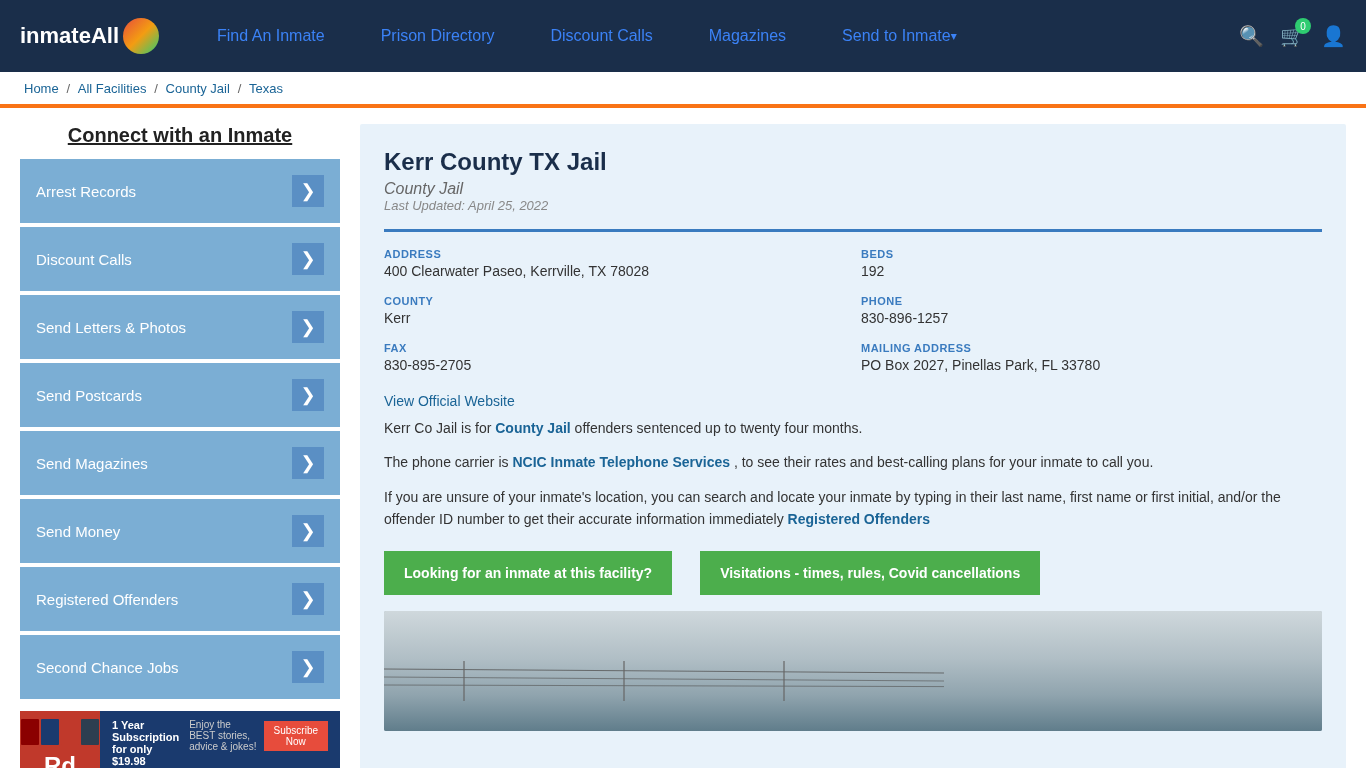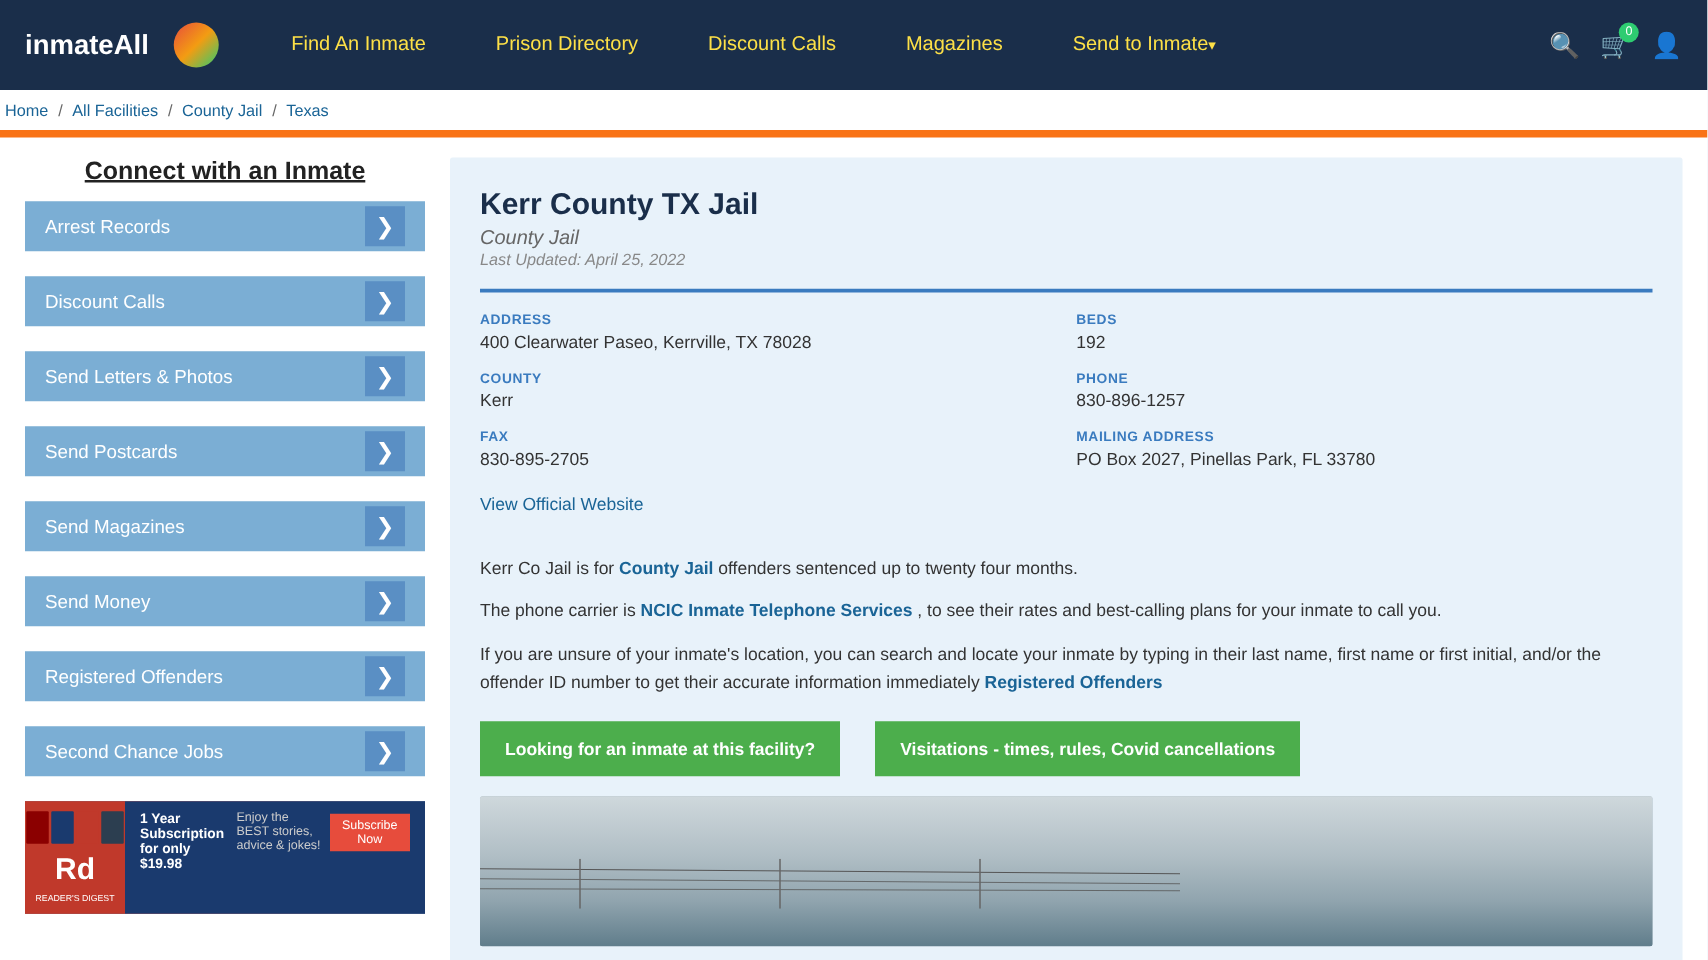--- a/index.html
+++ b/index.html
@@ -11,21 +11,20 @@
       display: flex;
       align-items: center;
       padding: 0 20px;
       height: 72px;
       position: relative;
     }
     .logo-area {
       display: flex;
       align-items: center;
       margin-right: 30px;
-      gap: 16px;
     }
     .logo-text {
       color: #fff;
       font-size: 22px;
       font-weight: bold;
     }
     .logo-icon {
       width: 36px;
       height: 36px;
       background: linear-gradient(135deg, #e74c3c, #f39c12, #2ecc71);
@@ -33,21 +32,21 @@
       margin-left: 4px;
       display: inline-block;
     }
     nav {
       display: flex;
       align-items: center;
       flex: 1;
       gap: 0;
     }
     .nav-item {
-      color: #fde047;
+      color: #3b82f6;
       text-decoration: none;
       font-size: 16px;
       padding: 0 28px;
       height: 72px;
       display: flex;
       align-items: center;
       cursor: pointer;
       white-space: nowrap;
     }
     .nav-item.has-arrow::after {
@@ -76,23 +75,23 @@
       display: flex;
       align-items: center;
       justify-content: center;
       position: absolute;
       top: -6px;
       right: -6px;
     }
 
     
     .breadcrumb-bar {
-      padding: 8px 4px;
+      padding: 8px 24px;
       background: #fff;
-      border-bottom: 6px solid #f97316;
+      border-bottom: 4px solid #f97316;
     }
     .breadcrumb-bar a {
       color: #1a6496;
       text-decoration: none;
       font-size: 13px;
     }
     .breadcrumb-bar span {
       color: #666;
       font-size: 13px;
     }
@@ -118,22 +117,22 @@
       margin-bottom: 12px;
       color: #222;
       text-align: center;
     }
     .sidebar-btn {
       display: flex;
       align-items: center;
       justify-content: space-between;
       background: #7baed4;
       color: #fff;
-      padding: 4px 16px;
-      margin-bottom: 20px;
+      padding: 16px 16px;
+      margin-bottom: 4px;
       cursor: pointer;
       font-size: 15px;
       border: none;
       width: 100%;
       text-align: left;
       gap: 28px;
     }
     .sidebar-btn .arrow {
       background: #5a8fc4;
       width: 32px;
@@ -252,21 +251,21 @@
       color: #333;
       font-size: 14px;
     }
     .website-link {
       color: #1a6496;
       text-decoration: none;
       font-size: 14px;
     }
 
     .description {
-      margin-top: 32px;
+      margin-top: 8px;
       line-height: 1.6;
     }
     .description p {
       margin-bottom: 12px;
       font-size: 14px;
     }
     .desc-link {
       color: #1a6496;
       font-weight: bold;
       text-decoration: none;

